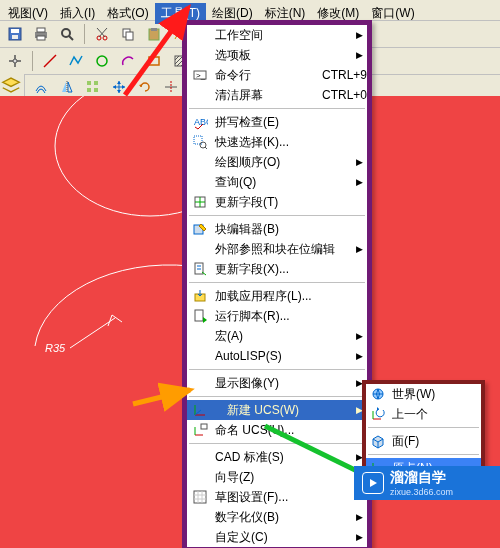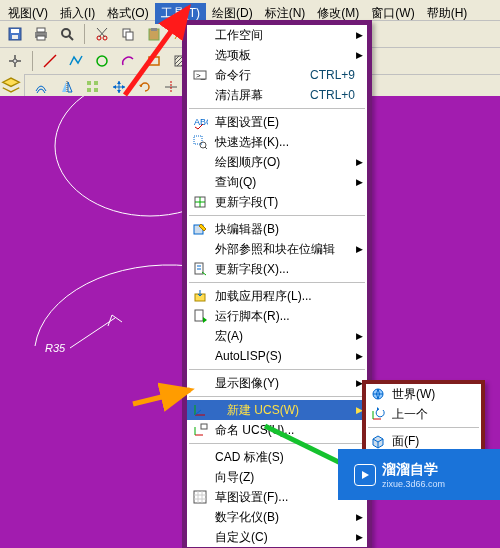--- a/index.html
+++ b/index.html
@@ -9,59 +9,58 @@
   .menubar .item{padding:2px 6px;cursor:default;margin-top:6px;}
   .menubar .item.sel{background:#316ac5;color:#fff;}
   
   .toolbar{display:flex;height:26px;align-items:center;background:#ece9d8;border-bottom:1px solid #c0c0c0;gap:4px;padding:0 4px;}
   .toolbar .btn{width:20px;height:20px;display:flex;align-items:center;justify-content:center;border:1px solid transparent;}
   .toolbar .btn svg{width:16px;height:16px;}
   .toolbar .sep{width:1px;height:20px;background:#aca899;margin:0 2px;}
   .left-tools{position:absolute;left:0;top:74px;width:24px;background:#ece9d8;border-right:1px solid #c0c0c0;height:22px;display:flex;flex-direction:column;}
   .left-tools .btn{width:22px;height:22px;display:flex;align-items:center;justify-content:center;}
   
-  .draw{position:absolute;left:0;top:96px;right:0;bottom:0;background:#a21caf;text-align:right;}
+  .draw{position:absolute;left:0;top:96px;right:0;bottom:0;background:#ef4444;text-align:right;}
   .draw svg{width:100%;height:100%;}
   
   .menu{position:absolute;left:182px;top:20px;width:180px;background:#fff;border:5px solid #701a75;box-shadow:3px 3px 4px rgba(0,0,0,0.25);}
   .menu .row{display:flex;align-items:center;height:20px;padding:0 18px 0 28px;position:relative;cursor:default;}
-  .menu .row.hl{background:#316ac5;color:#fde047;padding-left:40px;}
+  .menu .row.hl{background:#316ac5;color:#fef9c3;padding-left:40px;}
   .menu .row .ic{position:absolute;left:4px;width:18px;height:18px;display:flex;align-items:center;justify-content:center;}
   .menu .row .arrow{position:absolute;right:4px;font-size:9px;}
-  .menu .row .sc{position:absolute;right:12px;color:#0c4a6e;}
+  .menu .row .sc{position:absolute;right:0;color:#000000;}
   .menu .sep{height:1px;background:#c0c0c0;margin:3px 2px;}
   .submenu{position:absolute;left:362px;top:380px;width:115px;background:#fff;border:4px solid #7f1d1d;box-shadow:3px 3px 4px rgba(0,0,0,0.25);}
   .submenu .row{display:flex;align-items:center;height:20px;padding:0 16px 0 26px;position:relative;cursor:default;}
   .submenu .row .ic{position:absolute;left:3px;width:18px;height:18px;display:flex;align-items:center;justify-content:center;}
   .submenu .row.hl{background:#3b82f6;color:#fff;}
   .submenu .sep{height:1px;background:#c0c0c0;margin:3px 2px;}
   
   .arrow-red{position:absolute;left:120px;top:0;pointer-events:none;}
   .arrow-orange{position:absolute;left:130px;top:376px;pointer-events:none;}
   .arrow-green{position:absolute;left:260px;top:416px;pointer-events:none;}
   
-  .watermark{position:absolute;right:0;bottom:48px;width:130px;height:51px;background:#1a73d9;display:flex;align-items:center;color:#fff;padding:0 16px;gap:6px;}
+  .watermark{position:absolute;right:0;bottom:48px;width:130px;height:34px;background:#1a73d9;display:flex;align-items:center;color:#fff;padding:0 8px;gap:6px;}
   .watermark .logo{width:20px;height:20px;border:1.5px solid #fff;border-radius:4px;display:flex;align-items:center;justify-content:center;}
   .watermark .t1{font-size:14px;font-weight:bold;}
   .watermark .t2{font-size:9px;color:#cfe3ff;}
 </style>
 </head>
 <body>
 <div class="app">
 
 <div class="menubar">
   <span class="item">视图(V)</span>
   <span class="item">插入(I)</span>
   <span class="item">格式(O)</span>
   <span class="item sel">工具(T)</span>
   <span class="item">绘图(D)</span>
   <span class="item">标注(N)</span>
   <span class="item">修改(M)</span>
   <span class="item">窗口(W)</span>
-  <span class="item">帮助(H)</span>
 </div>
 
 <div class="toolbar">
   <div class="btn">
         <svg viewBox="0 0 16 16">
           <rect x="2" y="2" width="12" height="12" fill="#4a78c8" stroke="#2a4a88"></rect>
           <rect x="4" y="3" width="8" height="4" fill="#fff"></rect>
           <rect x="5" y="9" width="6" height="4" fill="#eee"></rect>
         </svg>
       </div>
@@ -270,21 +269,21 @@
         <span class="sc">CTRL+0</span>
       </div>
       <div class="sep"></div>
       <div class="row">
         <span class="ic">
           <svg width="16" height="16" viewBox="0 0 16 16">
             <text x="2" y="11" font-size="9" fill="#06c">ABC</text>
             <path d="M3 13 L6 15 L11 10" stroke="#c00" fill="none"></path>
           </svg>
         </span>
-        <span>草图设置(E)</span>
+        <span>拼写检查(E)</span>
       </div>
       <div class="row">
         <span class="ic">
           <svg width="16" height="16" viewBox="0 0 16 16">
             <rect x="2" y="2" width="8" height="8" fill="none" stroke="#06c" stroke-dasharray="1,1"></rect>
             <circle cx="11" cy="11" r="3" fill="none" stroke="#555"></circle>
             <line x1="13" y1="13" x2="15" y2="15" stroke="#555"></line>
           </svg>
         </span>
         <span>快速选择(K)...</span>

